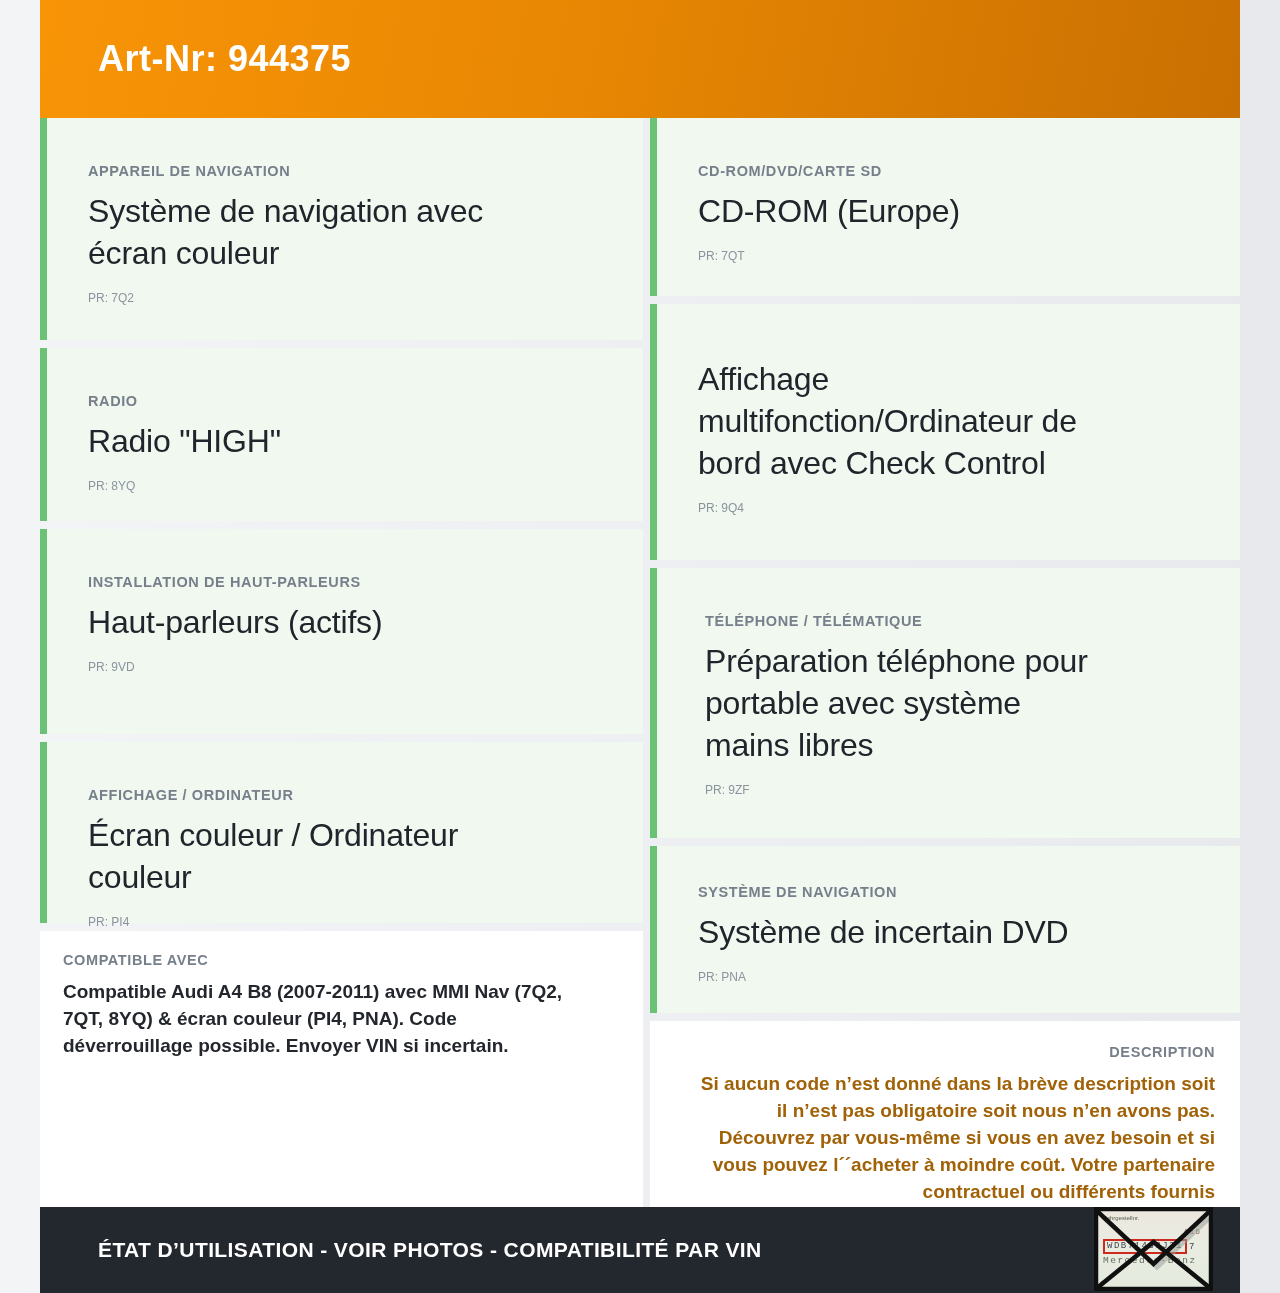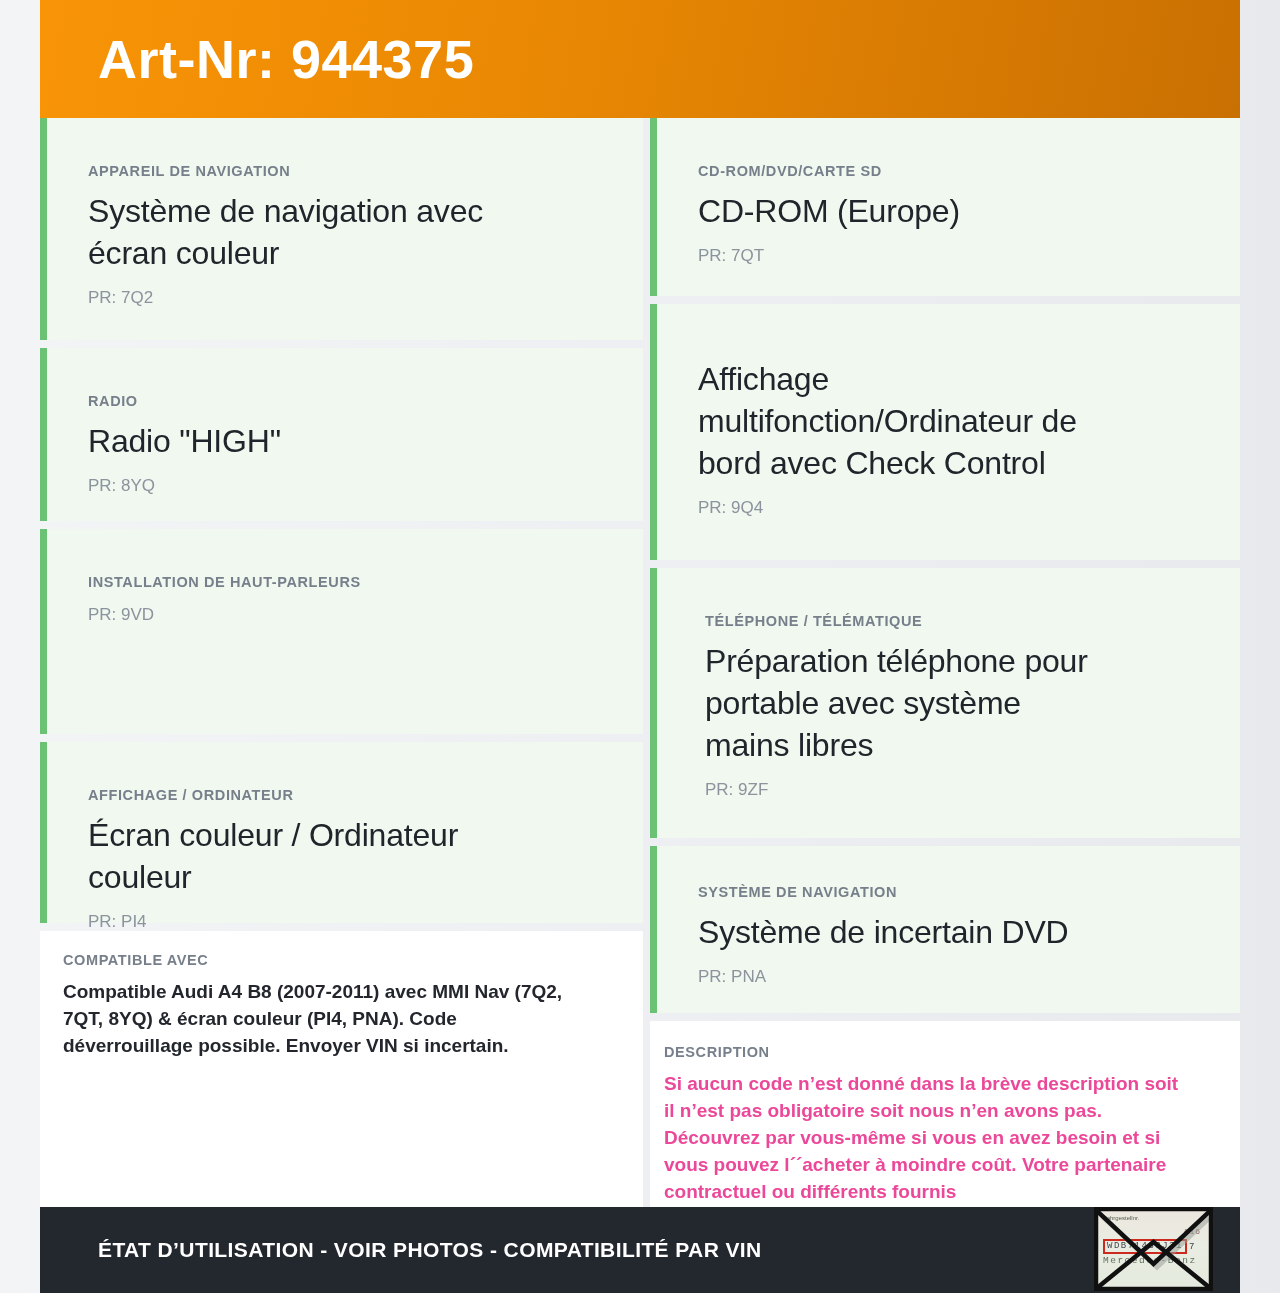--- a/index.html
+++ b/index.html
@@ -9,21 +9,21 @@
     background:linear-gradient(90deg,#f3f4f6 0%,#edeff2 50%,#e7e9ed 100%);
   }
   .container { margin:0 40px; width:1200px; height:1293px; display:flex; flex-direction:column; }
 
   
   .header {
     height:118px; flex:0 0 118px;
     background:linear-gradient(100deg,#f89406 0%,#e88703 45%,#c97002 100%);
     display:flex; align-items:center; padding-left:58px;
   }
-  .header h1 { color:#ffffff; font-size:54px; font-weight:700; letter-spacing:0.5px; }
+  .header h1 { color:#ffffff; font-size:36px; font-weight:700; letter-spacing:0.5px; }
 
   
   .columns { flex:1 1 auto; display:grid; grid-template-columns:603px 590px; column-gap:7px; min-height:0; }
   .col { display:flex; flex-direction:column; row-gap:8px; min-height:0; }
 
   .spec {
     background:#f0f8f0; border-left:7px solid #6cc274;
     padding:44px 30px 0 41px; flex-shrink:0;
   }
   .col-left  .spec:nth-child(1){ height:222px; }
@@ -36,30 +36,30 @@
   .col-right .spec:nth-child(4){ height:167px; padding-top:37px; }
 
   .kicker {
     color:#767f8a; font-size:14.5px; font-weight:700;
     letter-spacing:0.6px; line-height:18px; text-transform:uppercase;
   }
   .title {
     color:#20252b; font-size:32px; font-weight:400; line-height:42px;
     margin-top:10px; white-space:pre-line; letter-spacing:-0.2px;
   }
-  .pr { color:#8b939d; font-size:17px; line-height:20px; margin-top:14px; }
+  .pr { color:#8b939d; font-size:12px; line-height:20px; margin-top:14px; }
 
   .plain { background:#ffffff; border-left:none; flex:1 1 auto; }
   .compat-card { padding:20px 28px 0 23px; }
-  .desc-card   { padding:22px 25px 0 14px; }
+  .desc-card   { padding:22px 25px 0 14px;text-align:right; }
   .body-text {
     color:#23272d; font-size:19px; font-weight:700; line-height:27px;
     margin-top:9px; white-space:pre-line;
   }
-  .desc-card .body-text { font-weight:600; color:#ec4899; }
+  .desc-card .body-text { font-weight:600; color:#a16207; }
 
   
   .footer {
     height:86px; flex:0 0 86px; background:#23272e; position:relative;
     display:flex; align-items:center; padding-left:58px;
   }
   .footer-text { color:#ffffff; font-size:21px; font-weight:700; letter-spacing:0.4px; }
 
   
   .stamp {
@@ -94,20 +94,21 @@
 écran couleur</div>
         <div class="pr">PR: 7Q2</div>
       </div>
       <div class="spec">
         <div class="kicker">RADIO</div>
         <div class="title">Radio "HIGH"</div>
         <div class="pr">PR: 8YQ</div>
       </div>
       <div class="spec">
         <div class="kicker">INSTALLATION DE HAUT-PARLEURS</div>
+        <div class="title">Haut-parleurs (actifs)</div>
         <div class="pr">PR: 9VD</div>
       </div>
       <div class="spec">
         <div class="kicker">AFFICHAGE / ORDINATEUR</div>
         <div class="title">Écran couleur / Ordinateur
 couleur</div>
         <div class="pr">PR: PI4</div>
       </div>
       <div class="spec plain compat-card">
         <div class="kicker">COMPATIBLE AVEC</div>

